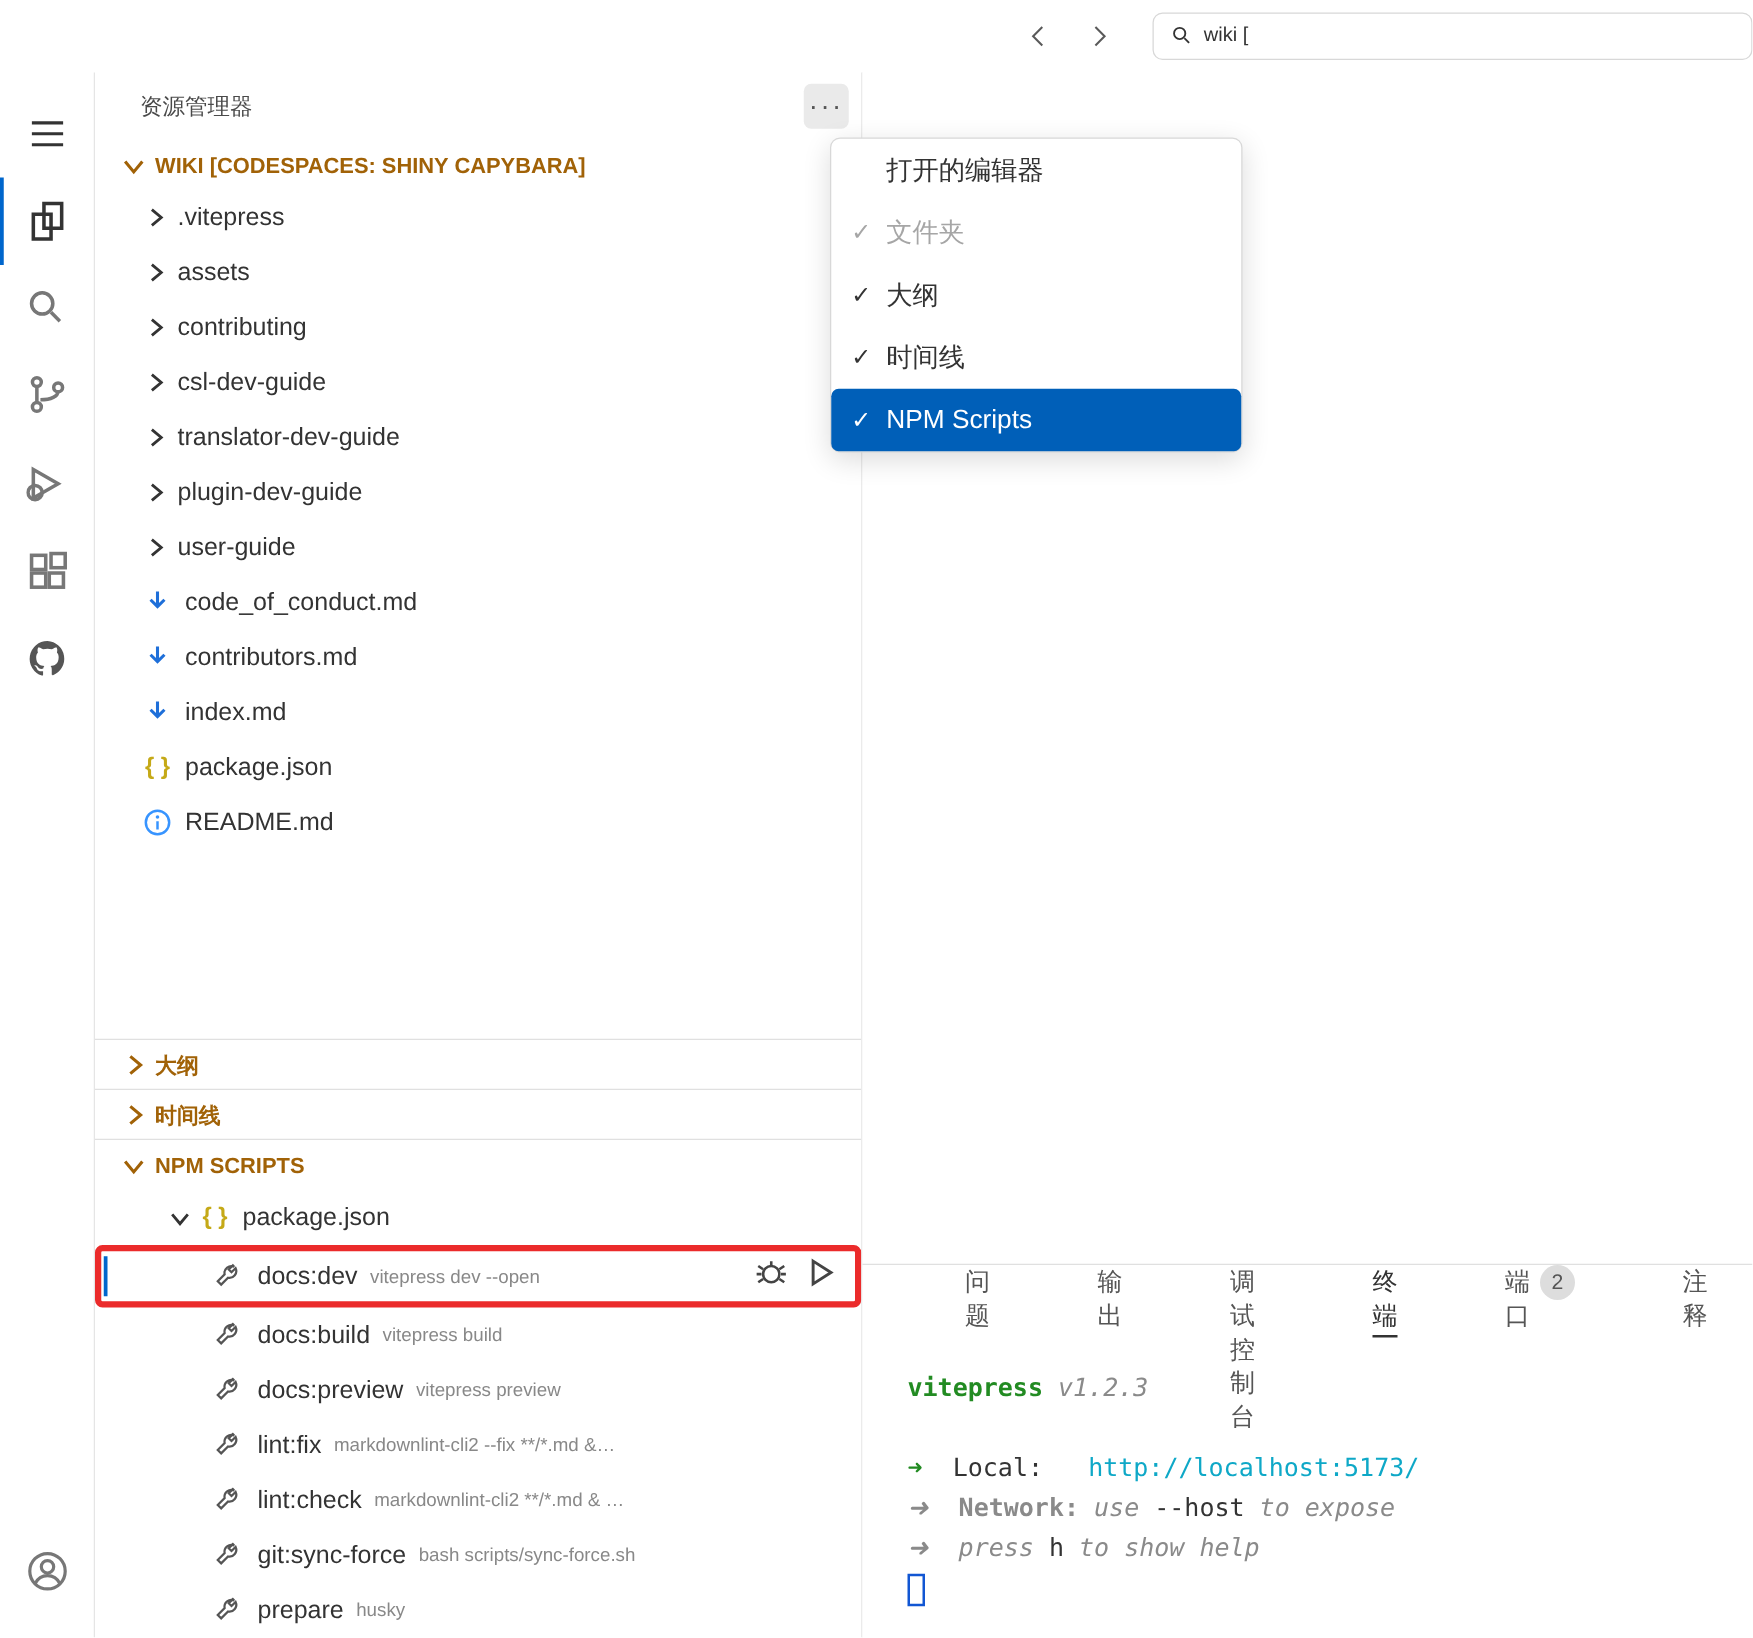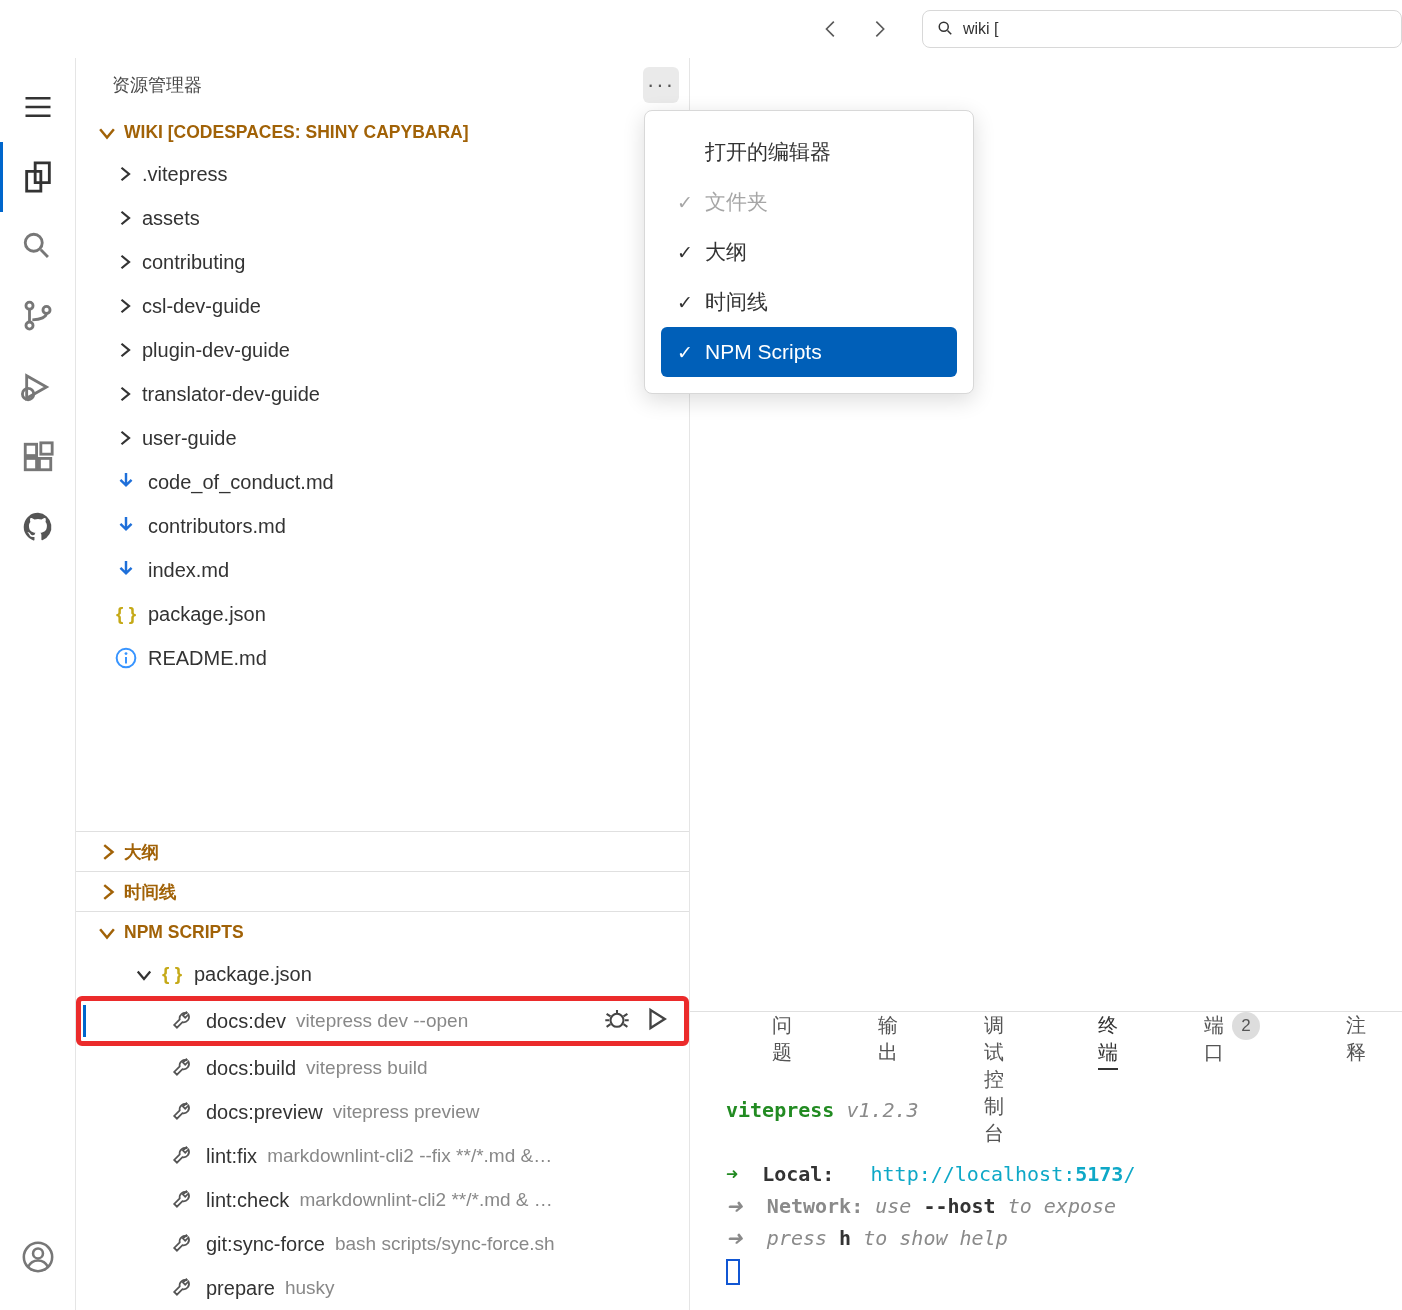--- a/index.html
+++ b/index.html
@@ -117,21 +117,21 @@
   display:flex; align-items:center;
   padding-left: 96px;
   font-size: 20px;
   cursor:pointer;
   position:relative;
   white-space:nowrap;
   overflow:hidden;
 }
 .script-row .wrench { width:24px; height:24px; margin-right:10px; color:#555; flex-shrink:0;}
 .script-row .sname { color:#333; margin-right:10px; }
-.script-row .scmd { color:#888; font-size:19px; overflow:hidden; text-overflow:ellipsis; }
+.script-row .scmd { color:#888; font-size:15px; overflow:hidden; text-overflow:ellipsis; }
 .script-row.highlighted {
   border: 5px solid #eb2b2b;
   border-radius:6px;
   padding-left: 91px;
   height:50px;
 }
 .script-row.highlighted::before {
   content:''; position:absolute; left:2px; top:4px; bottom:4px; width:3px; background:#0066cc;
 }
 .script-row .row-actions {
@@ -158,33 +158,33 @@
 .terminal {
   padding: 24px 36px;
   font-family: "Menlo", "Consolas", monospace;
   font-size: 20px;
   line-height: 1.6;
   white-space: pre;
 }
 .t-green { color:#228b22; font-weight:700;}
 .t-dim { color:#8a8a8a;font-style:italic;}
 .t-dimbold { color:#8a8a8a; font-weight:700;}
-.t-bold { font-weight:700;margin-top:15px;}
+.t-bold { font-weight:400;margin-top:15px;}
 .t-cyan { color:#0ea8c7;}
 .t-cursor { display:inline-block; width:14px; height:26px; border:2.5px solid #1156d3; vertical-align:middle;}
 
 .dropdown {
   position:absolute;
-  top: 110px; left: 644px;
+  top: 110px; left: 664px;
   width: 330px;
   background:#fff;
   border:1px solid #d8d8d8;
   border-radius:8px;
   box-shadow: 0 6px 22px rgba(0,0,0,0.14);
-  padding:16px;
+  padding:0;
   z-index:50;
 }
 .dropdown-item {
   height: 50px;
   display:flex; align-items:center;
   padding: 0 16px;
   font-size:21px;
   border-radius:6px;
   cursor:pointer;
 }
@@ -367,27 +367,27 @@
         <div class="tree-item">
           <svg class="chev" viewBox="0 0 16 16" style="width:20px;height:20px;margin-right:8px">
             <use href="#i-chev-right"></use>
           </svg>
           <span>csl-dev-guide</span>
         </div>
         <div class="tree-item">
           <svg class="chev" viewBox="0 0 16 16" style="width:20px;height:20px;margin-right:8px">
             <use href="#i-chev-right"></use>
           </svg>
+          <span>translator-dev-guide</span>
+        </div>
+        <div class="tree-item">
+          <svg class="chev" viewBox="0 0 16 16" style="width:20px;height:20px;margin-right:8px">
+            <use href="#i-chev-right"></use>
+          </svg>
           <span>plugin-dev-guide</span>
-        </div>
-        <div class="tree-item">
-          <svg class="chev" viewBox="0 0 16 16" style="width:20px;height:20px;margin-right:8px">
-            <use href="#i-chev-right"></use>
-          </svg>
-          <span>translator-dev-guide</span>
         </div>
         <div class="tree-item">
           <svg class="chev" viewBox="0 0 16 16" style="width:20px;height:20px;margin-right:8px">
             <use href="#i-chev-right"></use>
           </svg>
           <span>user-guide</span>
         </div>
         <div class="tree-item">
           <span class="tree-icon file-down">
             <svg viewBox="0 0 18 18" width="20" height="20">

